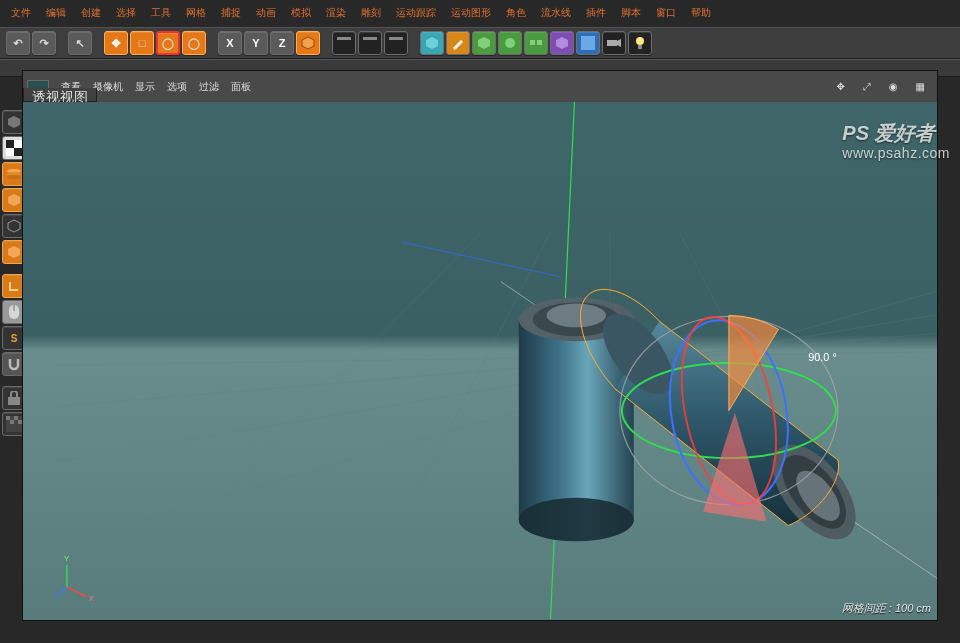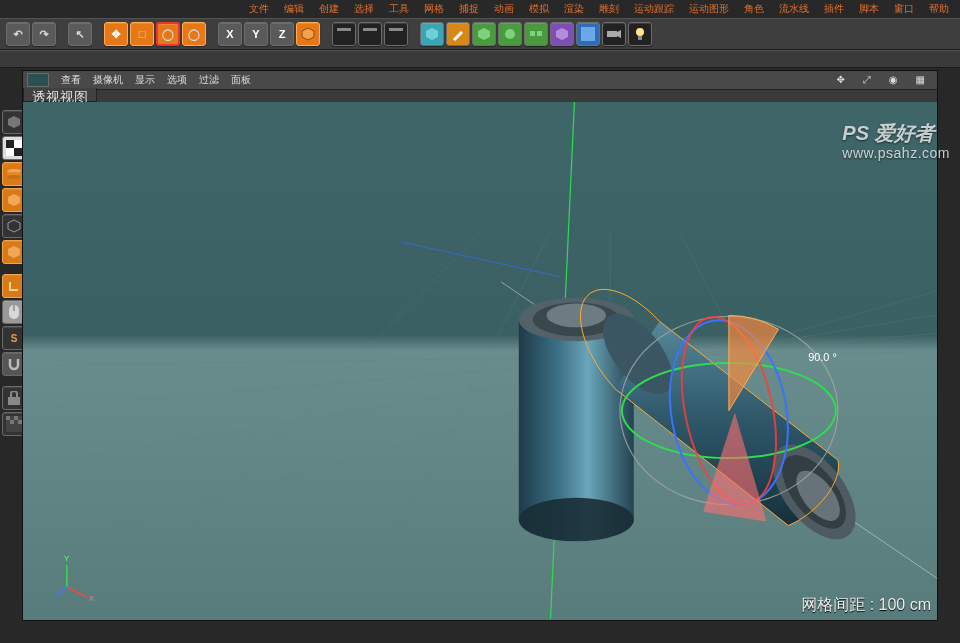--- a/index.html
+++ b/index.html
@@ -5,21 +5,21 @@
     * { margin: 0; padding: 0; box-sizing: border-box; }
     body {
       width: 960px; height: 643px;
       background: #282828;
       font-family: "Microsoft YaHei", Arial, sans-serif;
       font-size: 10px; color: #d8d8d8;
       overflow: hidden; position: relative;
     }
     .menubar {
       display: flex; gap: 1px; padding: 2px 4px 3px;
-      height: 18px; align-items: center; justify-content: flex-end;
+      height: 27px; align-items: center;
     }
     .menubar span { padding: 2px 7px; color: #e07030; cursor: pointer; font-size: 10px; }
     .toolbar {
       display: flex; align-items: center;
       padding: 3px 6px; height: 32px; gap: 0;
       background: #3e3e3e;
       border-top: 1px solid #525252;
       border-bottom: 1px solid #1a1a1a;
     }
     .tbtn {
@@ -45,21 +45,21 @@
     }
     .workspace {
       position: absolute; left: 22px; right: 22px; top: 70px; bottom: 22px;
       background: #3a3a3a;
       border: 1px solid #111;
     }
     .vp-menubar {
       display: flex; align-items: center; gap: 0;
       height: 17px; background: #494949;
       border-bottom: 1px solid #222;
-      padding: 9px 4px;
+      padding: 16px 4px;
     }
     .vp-menubar .thumb {
       width: 22px; height: 14px; background: #2a5052;
       border: 1px solid #6a6a6a; margin-right: 6px;
     }
     .vp-menubar span { padding: 1px 6px; color:#ddd; font-size:10px; }
     .vp-icons { margin-left:auto; display:flex; gap:6px; color:#ccc; font-size:11px; padding-right:2px;}
     .vp-tab {
       position:absolute; left:0; top:17px; height:14px;
       padding:1px 8px; background:#414141; border:1px solid #222; border-top:none;
@@ -67,21 +67,21 @@
     }
     .viewport {
       position: absolute; left: 0; right: 0; top: 31px; bottom: 0;
       background: linear-gradient(180deg,#3e6669 0%, #3b6063 45%, #698c8c 48%, #587c7b 100%);
       overflow: hidden;
       padding-left: 32px;
     }
     .viewport svg { width:100%; height:100%; display:block; }
     .status {
       position: absolute; right: 6px; bottom: 4px;
-      color: #eee; font-size: 16px; text-shadow: 0 1px 1px #000;
+      color: #eee; font-size: 11px; text-shadow: 0 1px 1px #000; font-style: italic;
     }
     .sidepanel {
       position: absolute; left: 0; top: 108px; width: 26px;
       display: flex; flex-direction: column; gap: 2px; padding: 2px;
     }
     .sidebtn {
       width: 24px; height: 24px; border-radius: 3px;
       background: #555; border: 1px solid #6a6a6a;
       display:flex; align-items:center; justify-content:center;
       box-shadow: inset 0 1px 0 rgba(255,255,255,.1);

